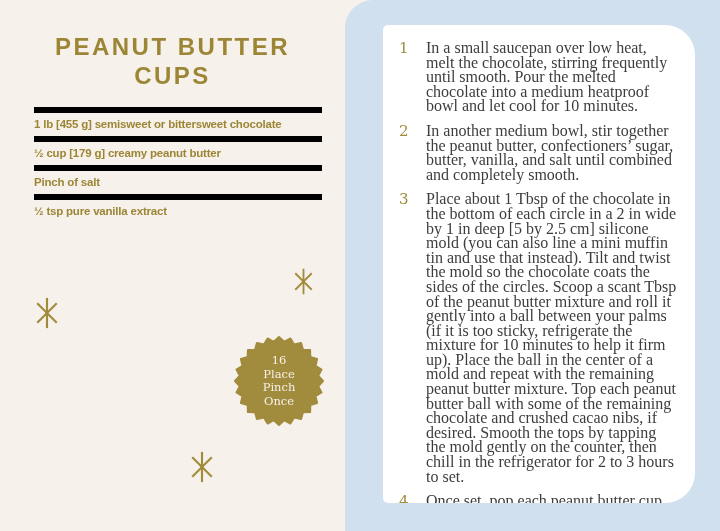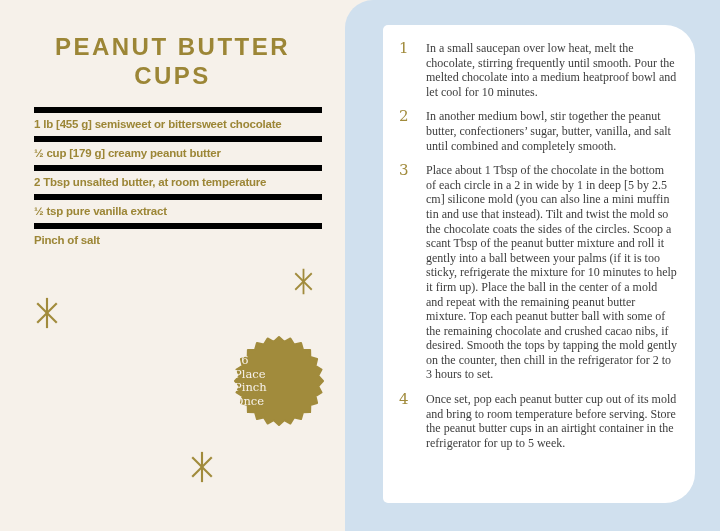--- a/index.html
+++ b/index.html
@@ -44,21 +44,21 @@
   .star-a{left:290px;top:268px;}
   .star-b{left:31px;top:297px;}
   .star-c{left:186px;top:451px;}
 
   .yield-badge{
     position:absolute;left:234px;top:336px;width:90px;height:90px;
   }
   .yield-badge svg{position:absolute;left:0;top:0;}
   .yield-badge .badge-label{
     position:absolute;left:0;top:0;width:90px;height:90px;
-    display:flex;flex-direction:column;align-items:flex-start;justify-content:center;
+    display:flex;flex-direction:column;align-items:center;justify-content:center;
     color:#f6f1ea;
     font-family:"DejaVu Serif",serif;
     font-size:11.5px;
     line-height:13.5px;
     text-align:center;
   }
 
   
   .right-page{
     position:absolute;left:345px;top:0;width:375px;height:531px;
@@ -80,39 +80,38 @@
   .step-num{
     flex:0 0 27px;
     font-family:"DejaVu Serif",serif;
     font-size:15px;
     line-height:15px;
     color:#a18b3c;
   }
   .step-text{
     flex:1;
     font-family:"Liberation Serif",serif;
-    font-size:12px;
+    font-size:16px;
     line-height:14.6px;
     color:#3d3d3d;
   }
 </style>
 </head>
 <body>
 
 <div class="page">
 
   <div class="left-page">
     <h1 class="recipe-title">PEANUT BUTTER CUPS</h1>
 
     <ul class="ingredients">
       <li>1 lb [455 g] semisweet or bittersweet chocolate</li>
       <li>½ cup [179 g] creamy peanut butter</li>
-      <li>2 Tbsp unsalted butter, at room temperature</li>
+      <li>Pinch of salt</li>
       <li>½ tsp pure vanilla extract</li>
-      <li>Pinch of salt</li>
     </ul>
 
     <span class="sparkle star-a">
       <svg width="27" height="27" viewBox="0 0 36 36">
         <line x1="18" y1="1" x2="18" y2="35"></line>
         <line x1="7" y1="7" x2="29" y2="29"></line>
         <line x1="29" y1="7" x2="7" y2="29"></line>
       </svg>
     </span>
     <span class="sparkle star-b">

